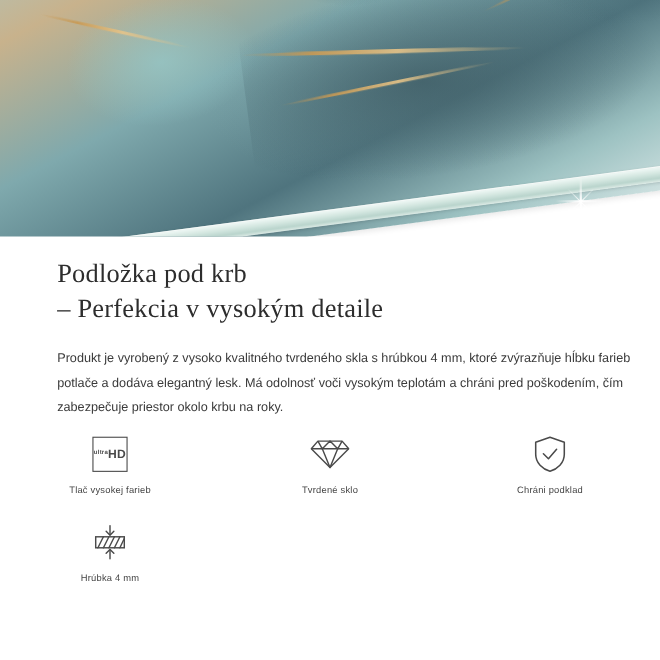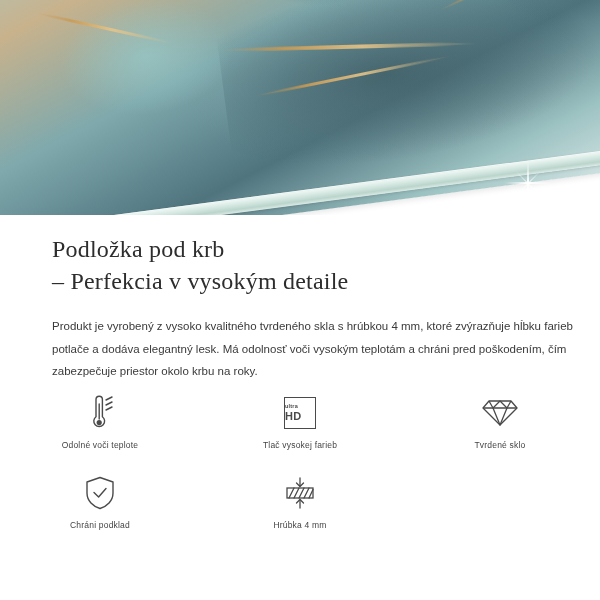--- a/index.html
+++ b/index.html
@@ -157,21 +157,21 @@
     font-size: 8.5px;
     color: #444444;
     text-align: center;
     letter-spacing: 0.2px;
   }
   .ultrahd {
     width: 30px;
     height: 30px;
     border: 1.5px solid #4a4a4a;
     display: flex;
-    flex-direction: column;
+    align-items: center;
     justify-content: center;
     line-height: 1;
   }
   .ultrahd .u1 { font-size: 5.5px; font-weight: bold; letter-spacing: 0.2px; color: #4a4a4a; }
   .ultrahd .u2 { font-size: 11px; font-weight: bold; letter-spacing: 0.3px; color: #4a4a4a; margin-top: 1px; }
 </style>
 </head>
 <body>
 
 <div id="page">
@@ -197,33 +197,20 @@
   <div id="content">
     <h1 id="headline">
       <span>Podložka pod krb</span>
       <span class="l2">– Perfekcia v vysokým detaile</span>
     </h1>
     <p id="paragraph">Produkt je vyrobený z vysoko kvalitného tvrdeného skla s hrúbkou 4 mm, ktoré zvýrazňuje hĺbku farieb potlače a dodáva elegantný lesk. Má odolnosť voči vysokým teplotám a chráni pred poškodením, čím zabezpečuje priestor okolo krbu na roky.</p>
   </div>
 
   <div id="features">
 
-    <div class="feature">
-      <div class="ficon">
-        <svg width="34" height="38" viewBox="0 0 34 38" fill="none" stroke="#4a4a4a" stroke-width="1.4" stroke-linecap="round">
-          <path d="M13 5.5a3.2 3.2 0 0 1 6.4 0v17.2a5.4 5.4 0 1 1-6.4 0z"></path>
-          <line x1="16.2" y1="10" x2="16.2" y2="25"></line>
-          <circle cx="16.2" cy="28.6" r="2.6" fill="#4a4a4a" stroke="none"></circle>
-          <line x1="23" y1="6" x2="29" y2="3"></line>
-          <line x1="23" y1="11" x2="29" y2="8"></line>
-          <line x1="23" y1="16" x2="29" y2="13"></line>
-        </svg>
-      </div>
-      <div class="flabel">Odolné voči teplote</div>
-    </div>
 
     <div class="feature">
       <div class="ficon">
         <div class="ultrahd">
           <span class="u1">ultra</span>
           <span class="u2">HD</span>
         </div>
       </div>
       <div class="flabel">Tlač vysokej farieb</div>
     </div>

